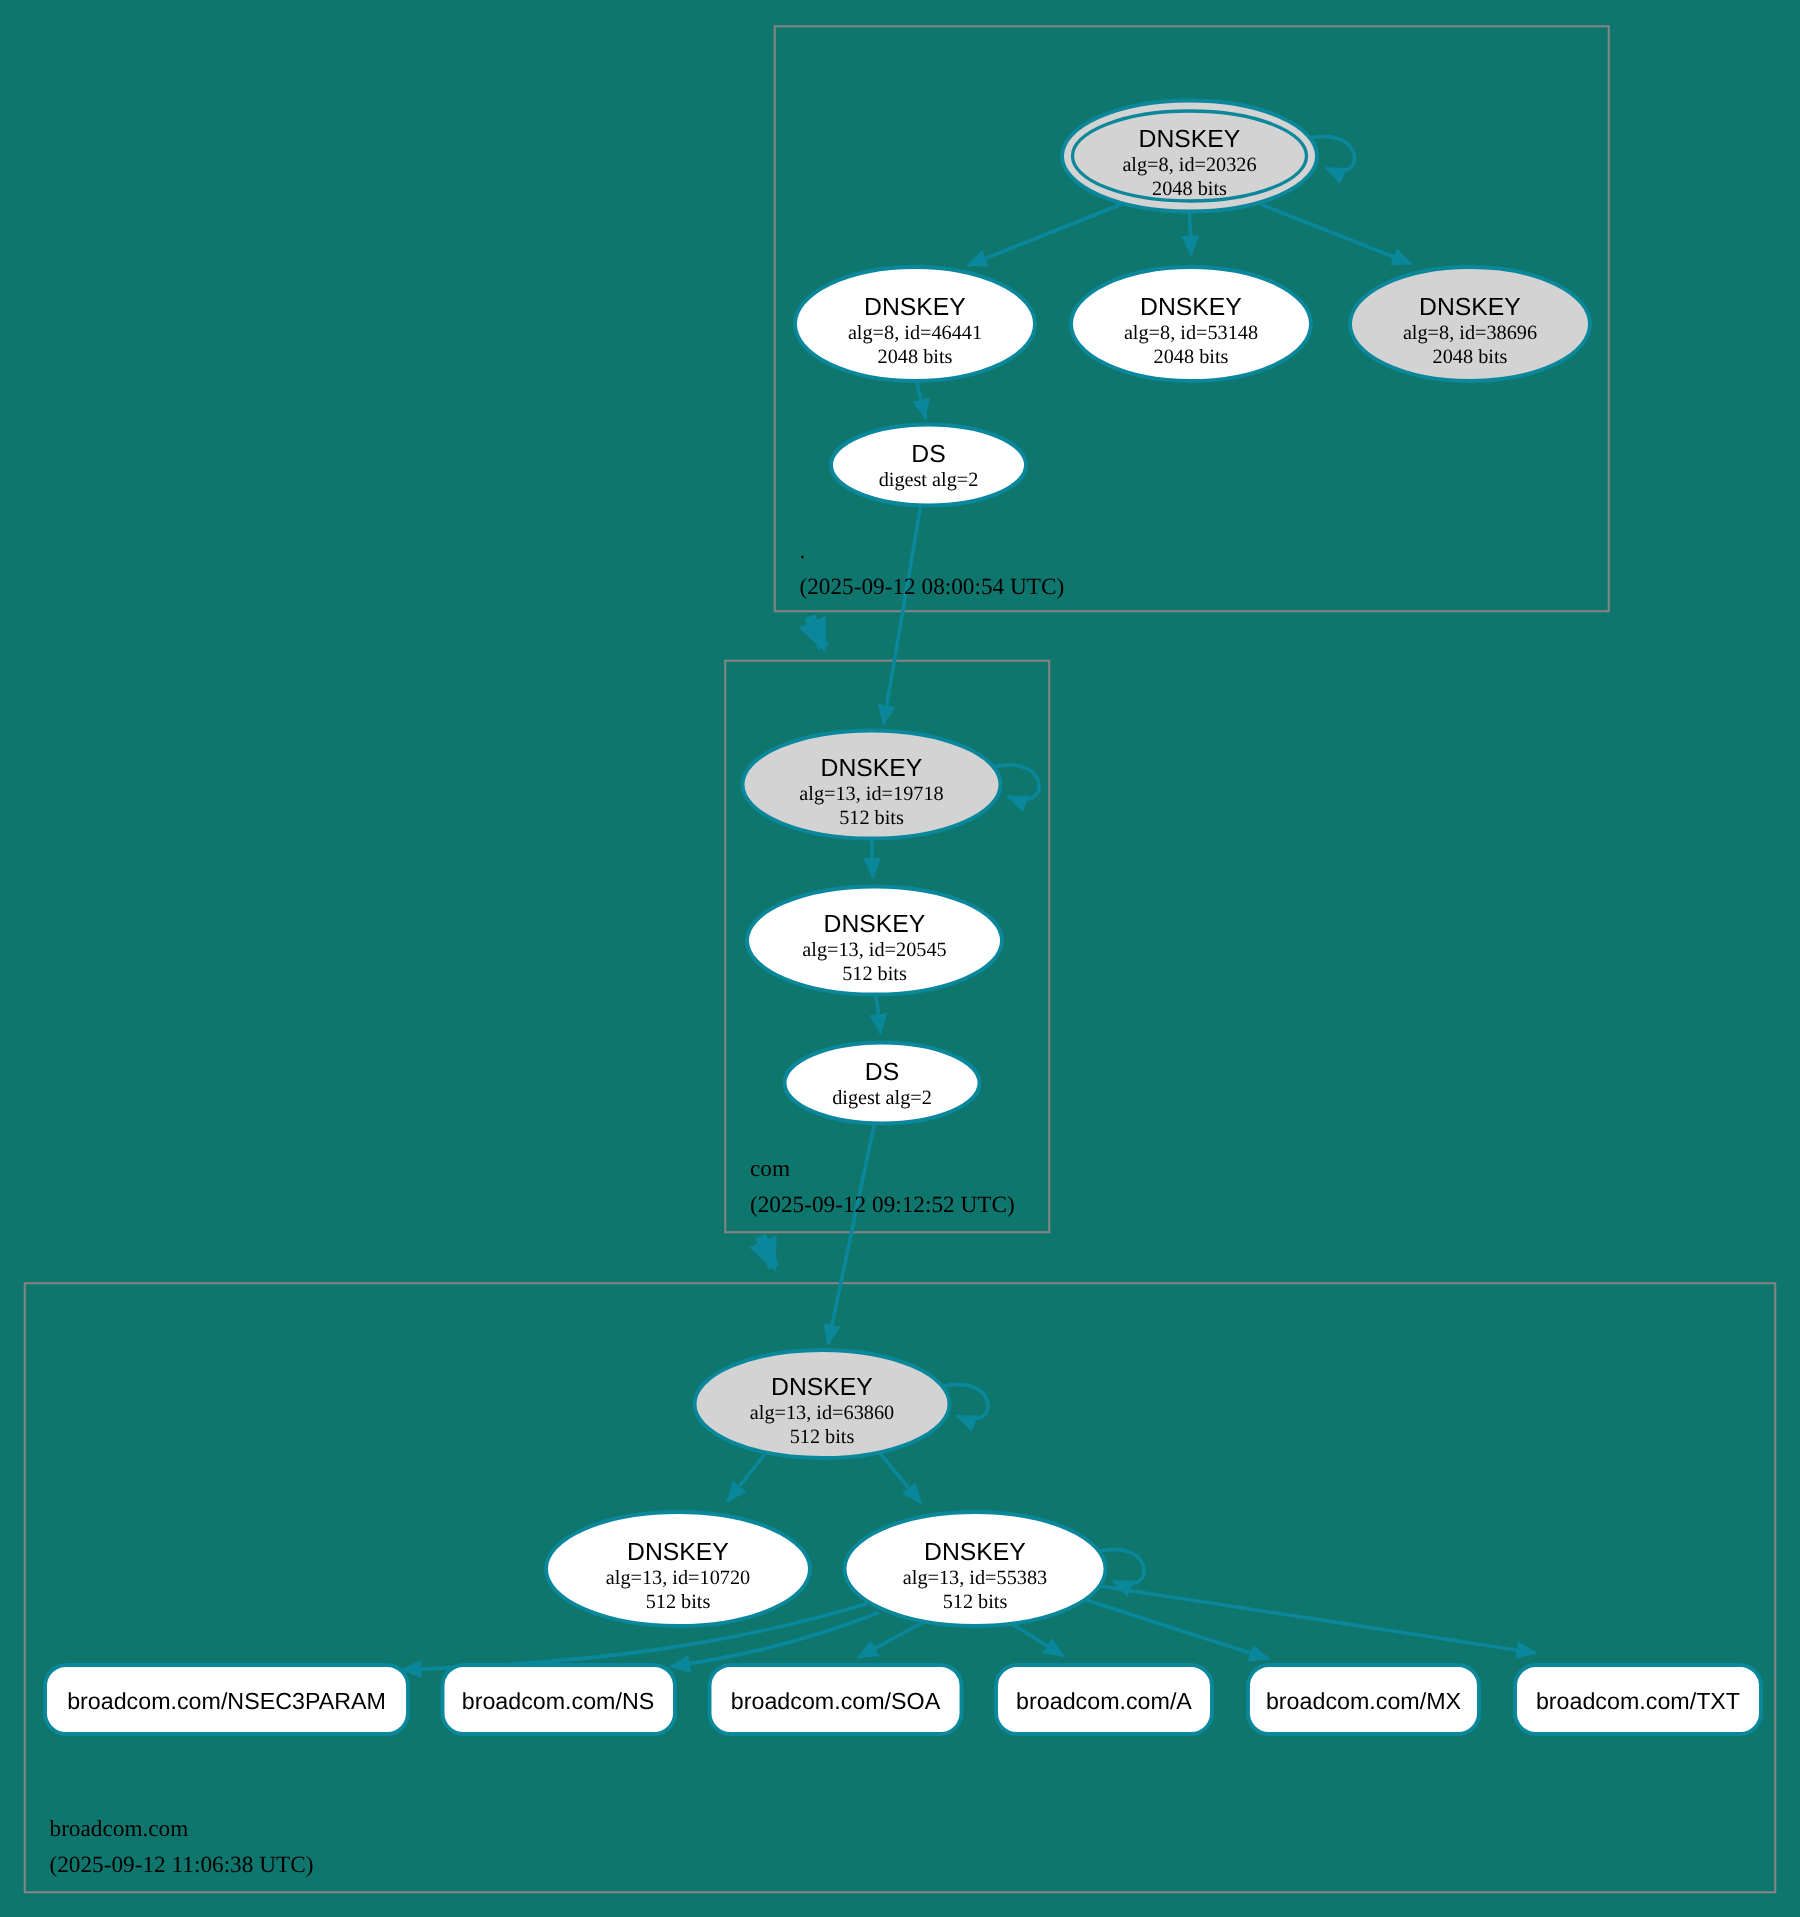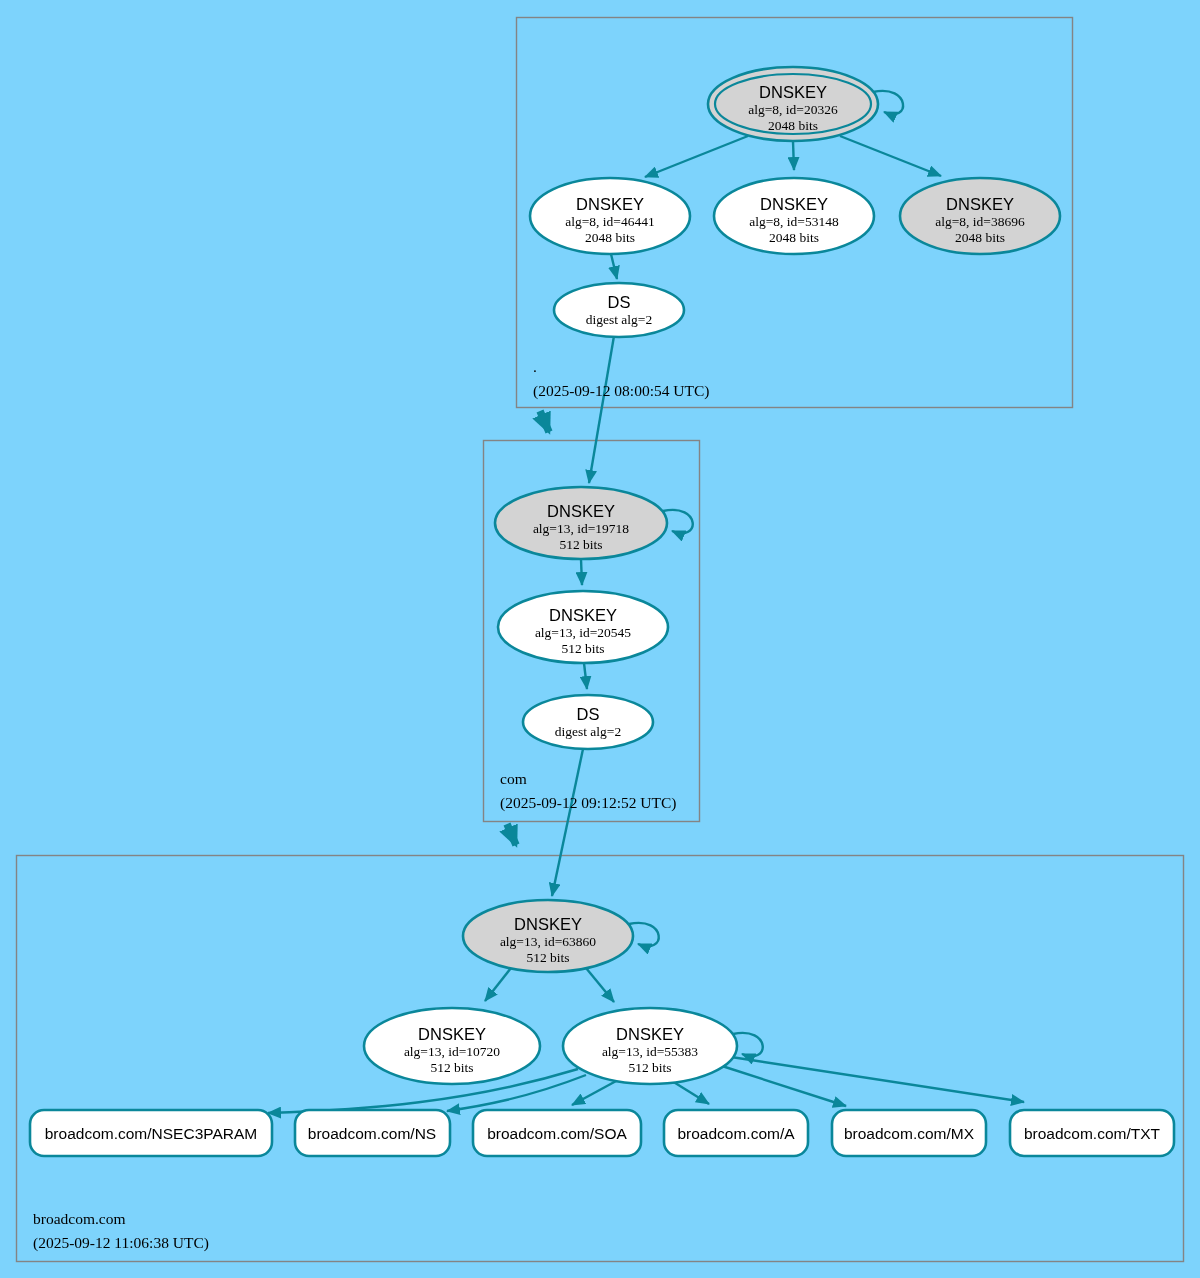--- a/index.html
+++ b/index.html
@@ -1,16 +1,16 @@
 <!DOCTYPE html>
 <html><head>
 <meta charset="utf-8">
 <style>
   html,body{margin:0;padding:0;background:#ffffff;}
-  .canvas{position:relative;width:1200px;height:1278px;background:#7dd3fc;overflow:hidden;}
+  .canvas{position:relative;width:1200px;height:1278px;background:#0f766e;overflow:hidden;}
   svg{display:block;}
   .zone-box{fill:none;stroke:#848484;stroke-width:1.4;}
   .edge{fill:none;stroke:#0a879a;stroke-width:2.4;}
   .edge-thick{fill:none;stroke:#0a879a;stroke-width:7.5;}
   .node-ell{stroke:#0a879a;stroke-width:2.6;}
   .fill-ksk{fill:#d3d3d3;}
   .fill-plain{fill:#ffffff;}
   .rrset-rect{fill:#ffffff;stroke:#0a879a;stroke-width:2.6;}
   .t-title{font-family:"Liberation Sans","DejaVu Sans",sans-serif;font-size:16.5px;fill:#000000;text-anchor:middle;}
   .t-detail{font-family:"Liberation Serif","DejaVu Serif",serif;font-size:13.5px;fill:#000000;text-anchor:middle;}

